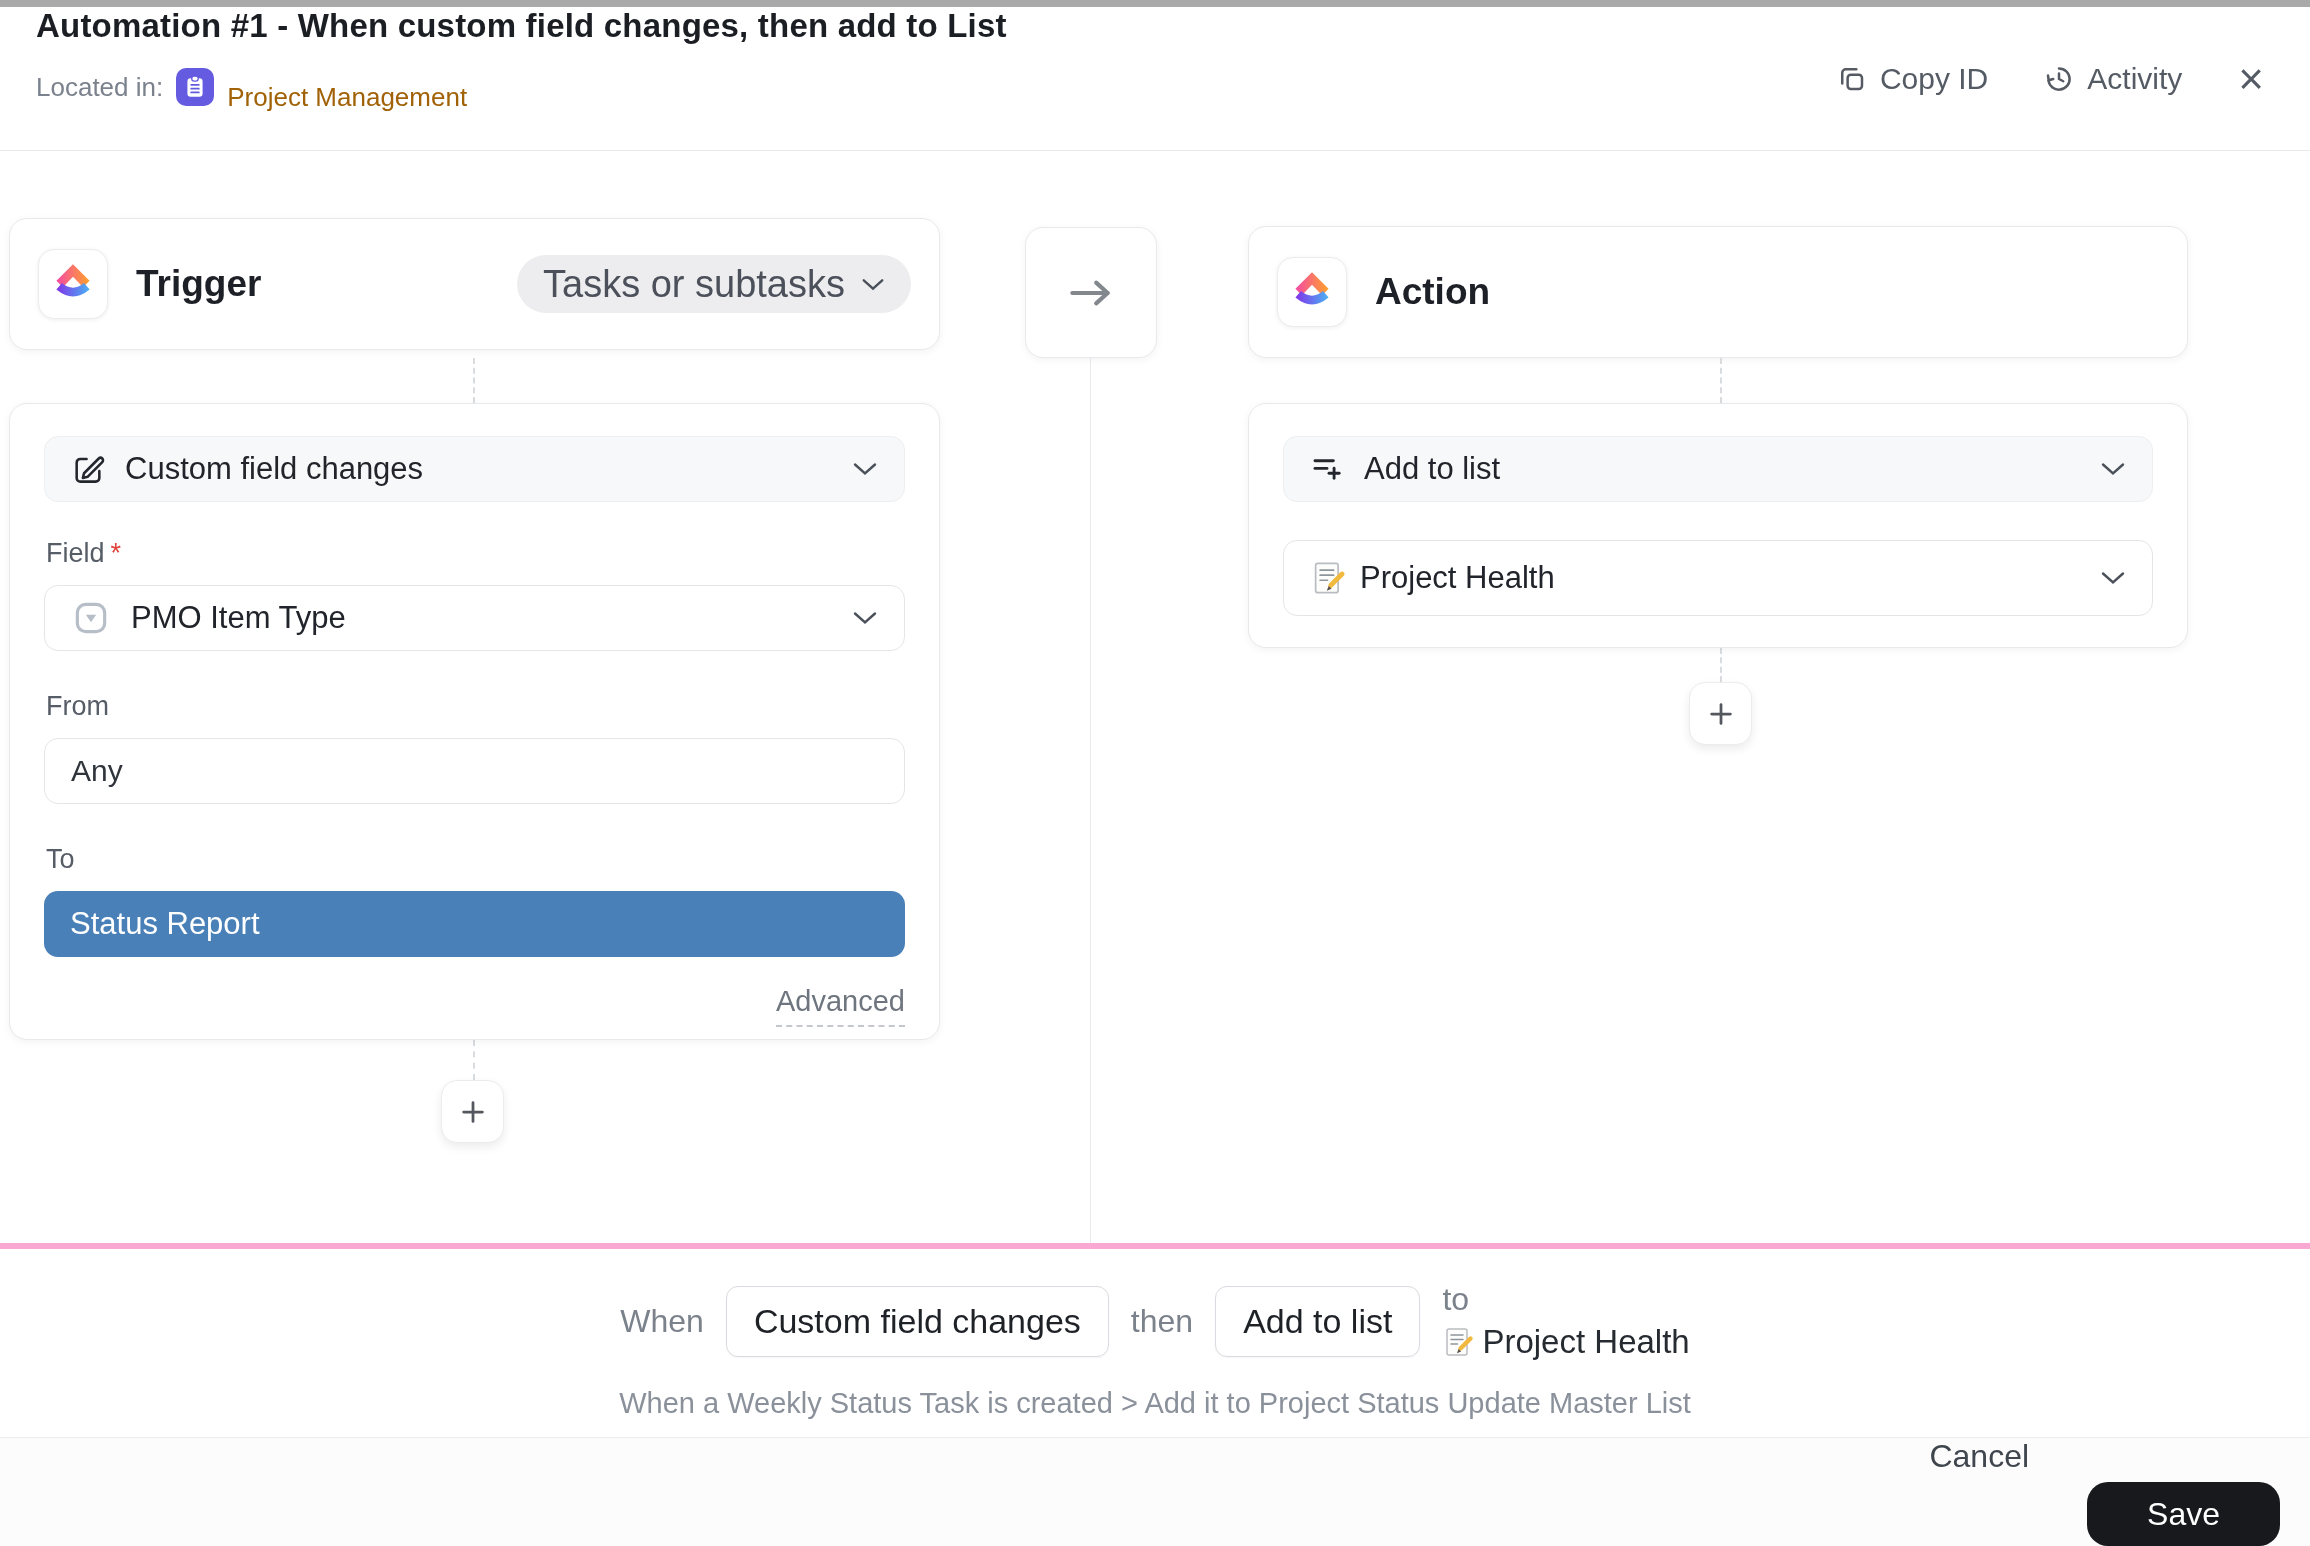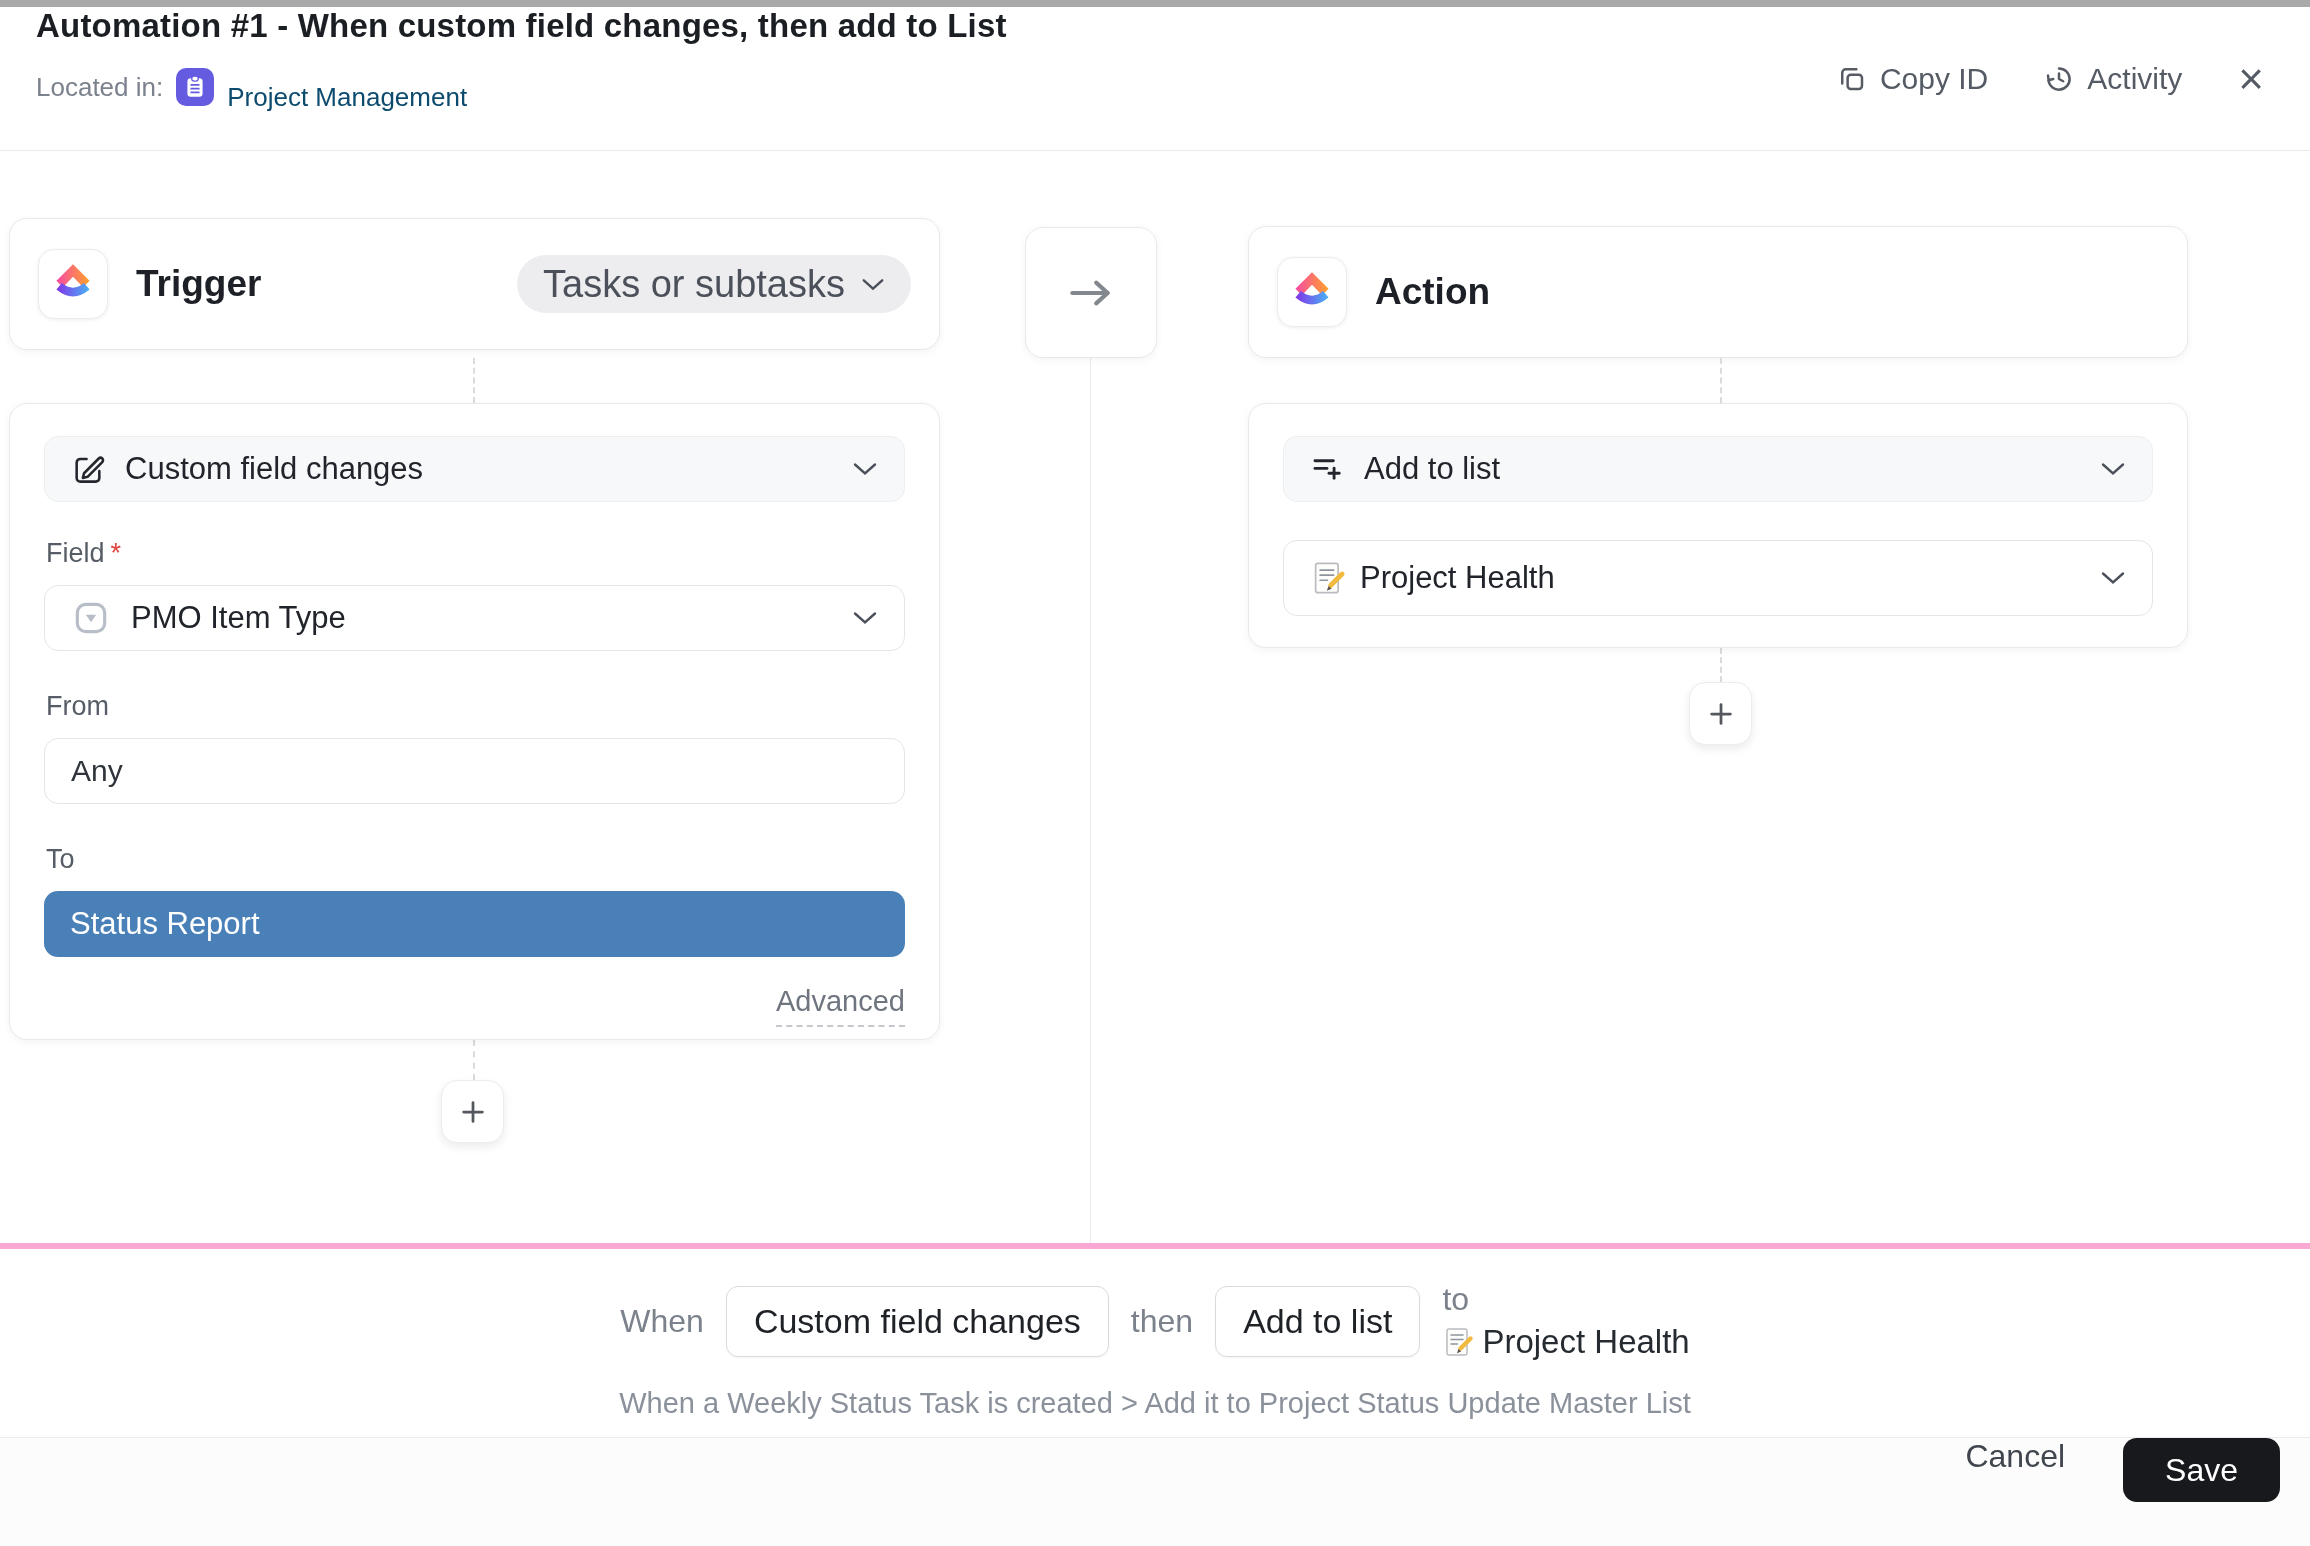--- a/index.html
+++ b/index.html
@@ -14,21 +14,21 @@
   .app-header {
     position:absolute; top:7px; left:0; right:0; height:144px;
     border-bottom:1px solid #e8eaec; display:flex; 
     padding:0 46px 0 36px; background:#fff;
   }
   .header-left { display:flex; flex-direction:column; gap:16px; }
   .modal-title { font-size:33px; font-weight:700; color:#1b1f24; letter-spacing:.2px; }
   .located-row { display:flex; align-items:center; gap:13px; font-size:26px; color:#7b828d; }
   .loc-icon { width:38px; height:38px; border-radius:10px; background:#655be1;
     display:flex; align-items:center; justify-content:center; flex:0 0 auto; }
-  .loc-name { color:#0c4a6e;margin-top:21px; }
+  .loc-name { color:#a16207;margin-top:21px; }
   .header-right { margin-left:auto; display:flex; align-items:center; gap:56px;
     font-size:30px; color:#555b64; }
   .hdr-btn { display:flex; align-items:center; gap:13px; cursor:pointer; }
   .close-btn { font-size:44px; line-height:1; color:#555b64; cursor:pointer; font-weight:400; }
 
   
   .divider-v { position:absolute; left:1090px; top:358px; width:1px; height:885px; background:#e9ebee; }
   .card { position:absolute; background:#fff; border:1px solid #e7e9ec; border-radius:18px;
     box-shadow:0 2px 8px rgba(0,0,0,.05); }
   .head-card { display:flex; align-items:center; padding:0 28px; }
@@ -90,22 +90,22 @@
   .to-stack .tline { color:#7b828b; }
   .to-stack .target { display:flex; align-items:center; gap:8px; color:#262b31; font-size:33px; }
   .sum-desc { position:absolute; top:138px; left:0; right:0; text-align:center;
     font-size:29px; color:#8a919b; }
 
   
   .footer { position:absolute; top:1437px; left:0; right:0; bottom:0; background:#fcfcfd;
     border-top:1px solid #ececee; display:flex; align-items:flex-start; justify-content:flex-end;
     gap:58px; padding-right:30px; }
   .cancel-btn { font-size:32px; color:#40464e; cursor:pointer; }
-  .save-btn { height:64px; padding:0 42px; background:#17191d; color:#fff; border:none;
-    border-radius:14px; font-size:32px; font-family:inherit; display:flex; align-items:center; cursor:pointer; }
+  .save-btn { height:64px; padding:0 60px; background:#17191d; color:#fff; border:none;
+    border-radius:21px; font-size:32px; font-family:inherit; display:flex; align-items:center; cursor:pointer;margin-top:44px; }
 
   svg { display:block; }
 </style>
 </head>
 <body>
 
 <svg width="0" height="0" style="position:absolute">
   <defs>
     <linearGradient id="cuTop" x1="0" y1="0" x2="1" y2="0">
       <stop offset="0" stop-color="#f54aa4"></stop>

